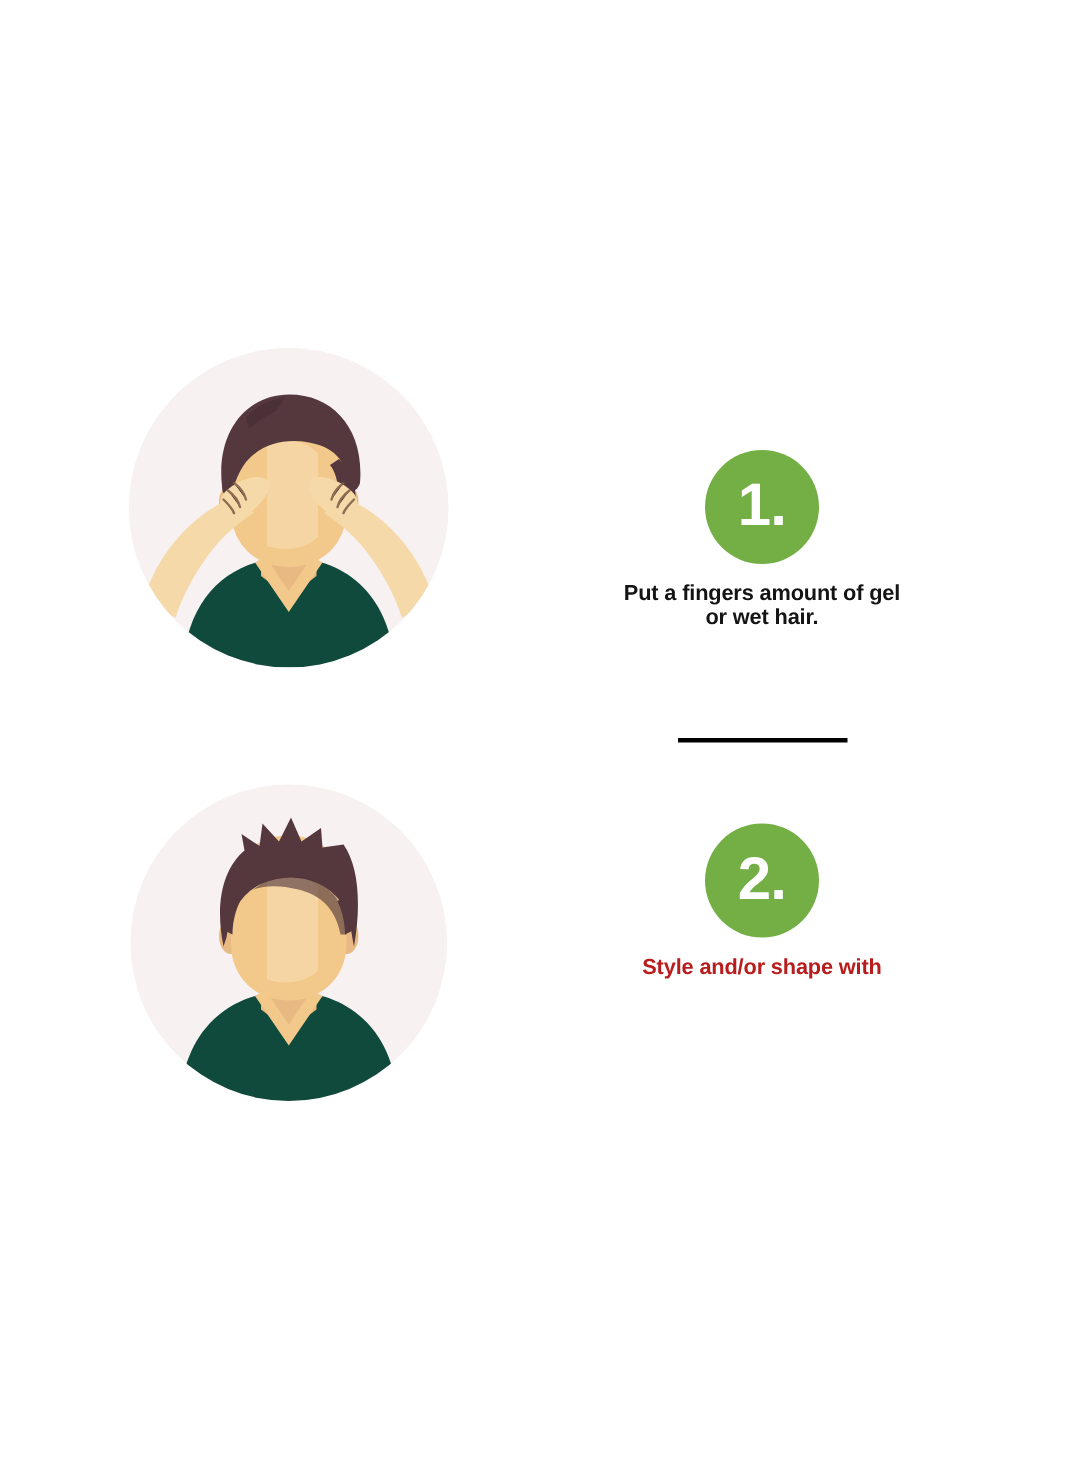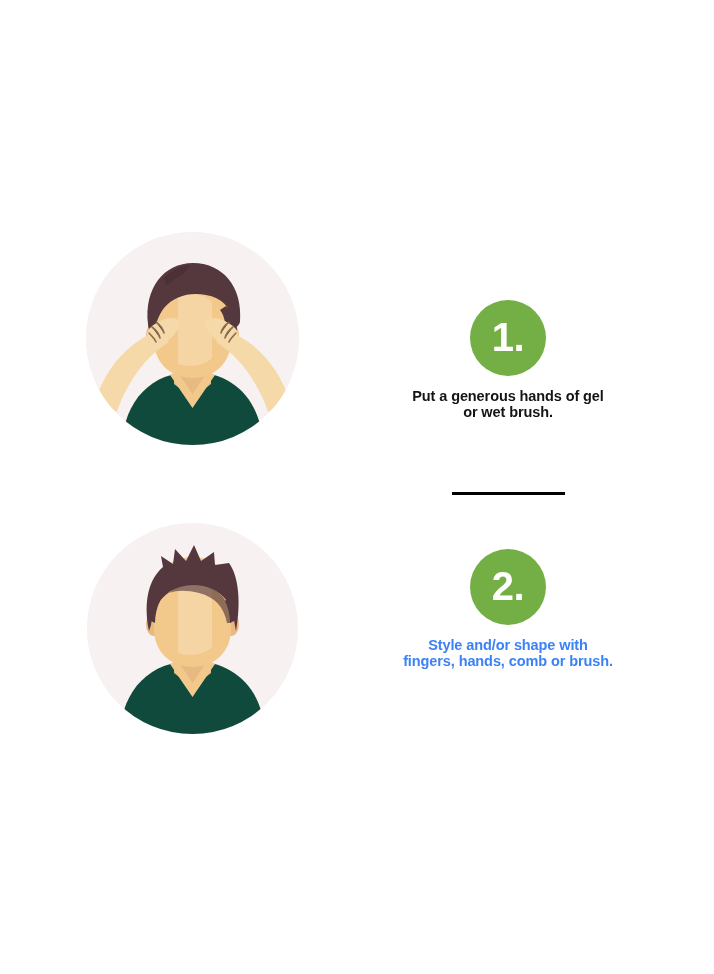--- a/index.html
+++ b/index.html
@@ -135,22 +135,22 @@
           <path d="M147 95 C143 98 140 102 139 106"></path>
           <path d="M150 101 C147 104 144 107 143 110"></path>
         </g>
       </g>
     </svg>
   </div>
 
   <div class="badge" id="badge-step-1" style="background: rgb(116, 175, 69); color: rgb(255, 255, 255);">1.</div>
 
   <div class="caption" id="caption-step-1" style="color: rgb(20, 20, 20);">
-    <span>Put a generous hands of gel</span>
-    <span>or wet brush.</span>
+    <span>Put a fingers amount of gel</span>
+    <span>or wet hair.</span>
   </div>
 
   <div id="step-divider" style="background: rgb(0, 0, 0);"></div>
 
   <div class="illus" id="illus-step-2" style="background: rgb(247, 241, 241);">
     <svg viewBox="0 0 211 211" xmlns="http://www.w3.org/2000/svg" aria-hidden="true">
       <circle cx="105.5" cy="105.5" r="105.5" fill="#f7f1f1"></circle>
       <g>
 
         <path d="M33 211 C35 166 64 138 105.5 138 C147 138 176 166 178 211 Z" fill="#0F4A3C"></path>
@@ -182,18 +182,17 @@
 
         <path d="M64 98 C62 86 64 78 68 72 L73 78 C70 84 68 92 68 100 Z" fill="#55383E"></path>
 
         <path d="M147 98 C149 86 147 78 143 72 L138 78 C141 84 143 92 143 100 Z" fill="#55383E"></path>
       </g>
     </svg>
   </div>
 
   <div class="badge" id="badge-step-2" style="background: rgb(116, 175, 69); color: rgb(255, 255, 255);">2.</div>
 
-  <div class="caption" id="caption-step-2" style="color: #3b82f6;">
+  <div class="caption" id="caption-step-2" style="color: #b91c1c;">
     <span>Style and/or shape with</span>
-    <span>fingers, hands, comb or brush.</span>
   </div>
 
 </div>
 
 </body></html>

